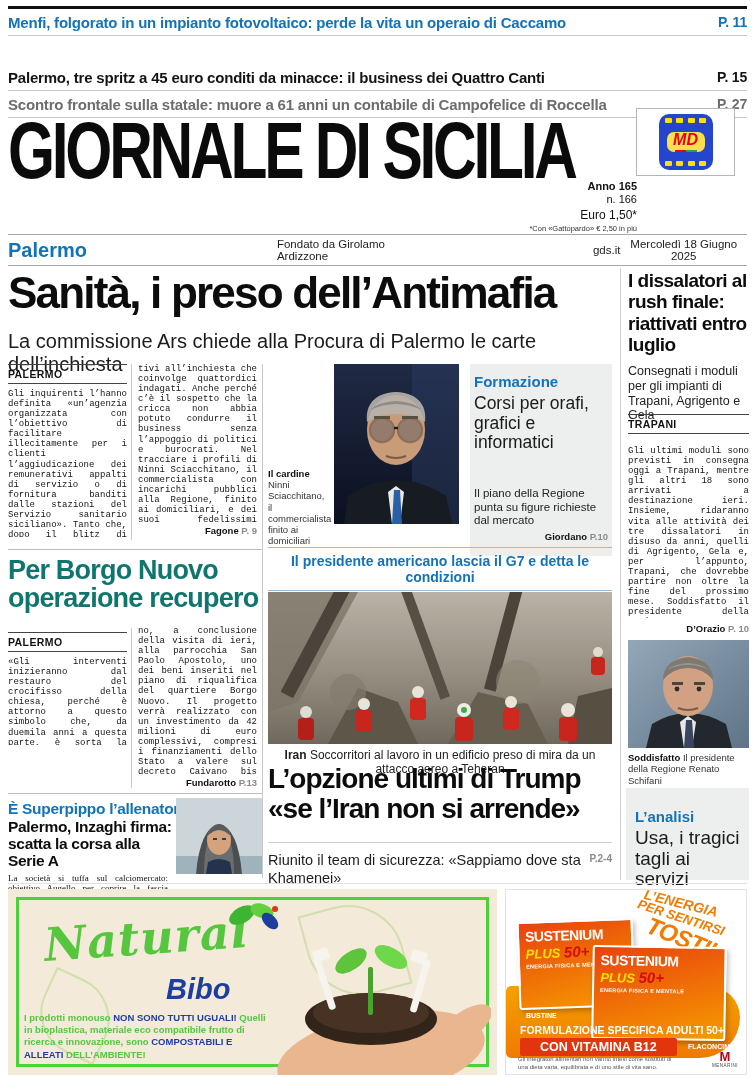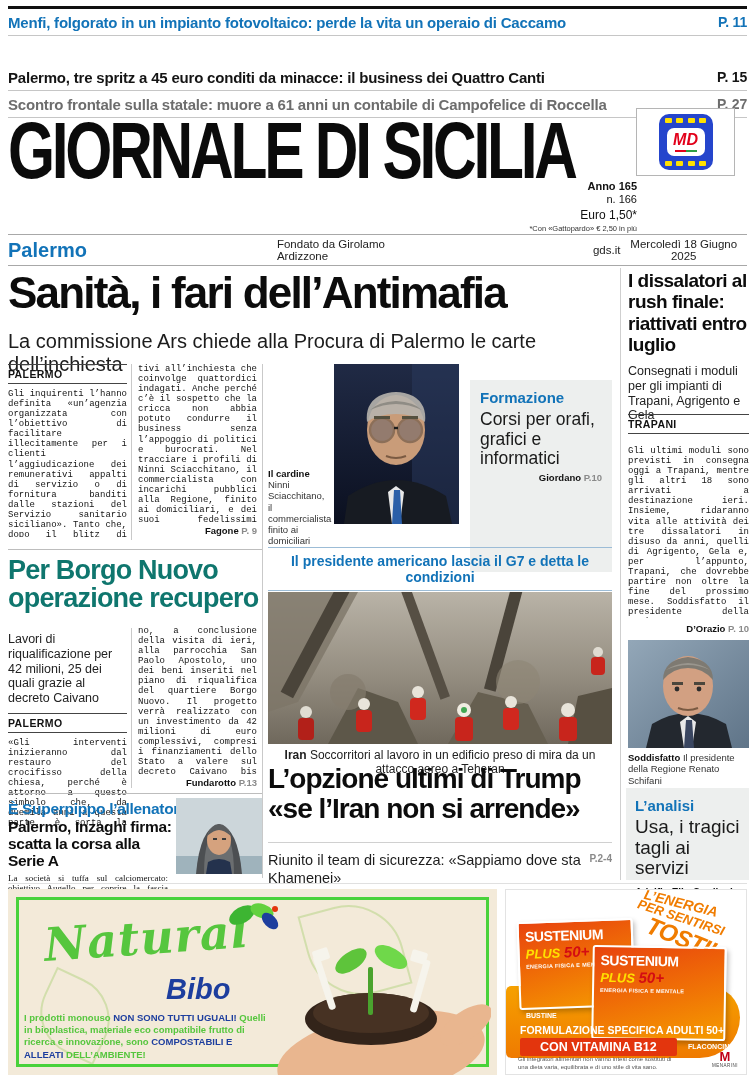--- a/index.html
+++ b/index.html
@@ -16,21 +16,21 @@
   .sr0{color:#1273b8;} .sr1{color:#141414;margin-top:28px;} .sr2{color:#6d6d6d;}
   
   #mast-title{position:absolute;left:8px;top:104px;font-size:56px;font-weight:bold;letter-spacing:-3px;
               white-space:nowrap;transform:scale(1.08,1.42);transform-origin:left top;color:#0b0b0b;}
   #md-box{position:absolute;left:636px;top:108px;width:97px;height:66px;border:1px solid #b5b5b5;
           display:flex;align-items:center;justify-content:center;background:#fff;}
   #md-inner{width:54px;height:56px;background:#2545cc;border-radius:10px;position:relative;
             display:flex;align-items:center;justify-content:center;}
   .sprk{position:absolute;left:6px;right:6px;height:5px;display:flex;justify-content:space-between;}
   .sprk i{width:7px;height:5px;background:#ffe000;border-radius:1px;}
-  #md-core{width:38px;height:28px;background:#ffffff;border-radius:7px;display:flex;flex-direction:column;
+  #md-core{width:38px;height:20px;background:#fde047;border-radius:7px;display:flex;flex-direction:column;
            align-items:center;justify-content:center;}
   #md-core .md{color:#e2001a;font-weight:bold;font-style:italic;font-size:16px;line-height:1;}
   #md-core .bars{width:22px;height:2px;background:linear-gradient(90deg,#e2001a 50%,#2f9e44 50%);margin-top:2px;}
   #anno{position:absolute;right:118px;top:180px;text-align:right;line-height:1.2;}
   #anno .a1{font-weight:bold;font-size:11px;} #anno .a2{font-size:11px;}
   #anno .a3{font-size:12px;margin-top:2px;} #anno .a4{font-size:7.5px;color:#333;margin-top:1px;}
   
   #dateline{position:absolute;left:8px;right:8px;top:234px;height:30px;border-top:1px solid #a8a8a8;
             border-bottom:1px solid #a8a8a8;display:flex;align-items:center;}
   #dateline .ed{color:#1273b8;font-weight:bold;font-size:20px;}
@@ -43,22 +43,22 @@
   #lead-sub{position:absolute;left:8px;top:330px;width:606px;font-size:20px;color:#1c1c1c;}
   .kicker{font-size:10.5px;font-weight:bold;letter-spacing:.4px;border-top:1px solid #444;
           border-bottom:1px solid #444;padding:3px 0;margin-bottom:5px;color:#111;}
   .kicker-blue{color:#1273b8;font-weight:bold;font-size:15px;}
   .byline{font-size:9.5px;font-weight:bold;text-align:right;margin-top:3px;}
   .byline .pg{color:#8a8a8a;}
   .col{position:absolute;width:119px;}
   .bodyclip{overflow:hidden;}
   #caption-cardine{position:absolute;left:268px;top:468px;width:60px;font-size:9.5px;line-height:1.18;color:#333;}
   #caption-cardine b{color:#111;}
-  #box-formazione{position:absolute;left:470px;top:380px;width:142px;height:192px;background:#edefee;
-                  padding:9px 10px;box-sizing:border-box;}
+  #box-formazione{position:absolute;left:470px;top:364px;width:142px;height:192px;background:#edefee;
+                  padding:9px 4px;box-sizing:border-box;}
   #box-formazione .ft{font-size:17.5px;line-height:1.12;color:#1a1a1a;margin-top:4px;}
   #box-formazione .fb{font-size:11.5px;color:#222;margin-top:34px;line-height:1.2;}
   
   #banner{position:absolute;left:268px;top:547px;width:344px;height:42px;border-top:1px solid #9cbcd6;
           border-bottom:1px solid #9cbcd6;display:flex;align-items:center;justify-content:center;
           color:#1273b8;font-weight:bold;font-size:14px;text-align:center;}
   
   #borgo-hl{position:absolute;left:8px;top:556px;width:256px;font-size:27px;font-weight:bold;
             letter-spacing:-0.8px;line-height:1.05;color:#0f766e;}
   .subdeck{font-size:12.5px;color:#222;line-height:1.18;margin-bottom:7px;}
@@ -79,21 +79,21 @@
   
   #sb-hl{position:absolute;left:628px;top:270px;width:121px;font-size:19px;font-weight:bold;
          letter-spacing:-0.5px;line-height:1.12;color:#0c0c0c;}
   #sb-sub{position:absolute;left:628px;top:364px;width:121px;font-size:12.5px;line-height:1.18;color:#222;}
   #sb-kick{position:absolute;left:628px;top:414px;width:121px;}
   #sb-body{position:absolute;left:628px;top:446px;width:121px;height:172px;}
   #sb-by{position:absolute;left:628px;top:620px;width:121px;}
   #sb-cap{position:absolute;left:628px;top:752px;width:121px;font-size:9.5px;line-height:1.2;color:#333;}
   #sb-cap b{color:#111;}
   #box-analisi{position:absolute;left:626px;top:788px;width:123px;height:92px;background:#edefee;
-               padding:9px 9px;box-sizing:border-box;}
+               padding:20px 9px;box-sizing:border-box;}
   #box-analisi .t{font-size:19px;line-height:1.08;color:#1a1a1a;margin-top:3px;}
   #box-analisi .byline{margin-top:8px;text-align:left;font-size:10px;}
   
   .photo{position:absolute;overflow:hidden;}
   
   #ad-natural{position:absolute;left:8px;top:889px;width:489px;height:186px;background:#f3ead9;overflow:hidden;}
   #ad-natural .frame{position:absolute;left:8px;top:8px;right:8px;bottom:8px;border:3px solid #49d23a;}
   .leafmark{position:absolute;border:2px solid rgba(150,200,90,.35);border-radius:0 60% 0 60%;}
   #nat-brand1{position:absolute;left:36px;top:22px;font-family:"DejaVu Serif",serif;font-style:italic;
               font-size:46px;color:#56c63e;transform:rotate(-4deg);font-weight:bold;letter-spacing:1px;}
@@ -175,21 +175,21 @@
     <div class="a4">*Con «Gattopardo» € 2,50 in più</div>
   </div>
 
   <div id="dateline">
     <span class="ed">Palermo</span>
     <span class="fo">Fondato da Girolamo Ardizzone</span>
     <span class="si">gds.it</span>
     <span class="da">Mercoledì 18 Giugno 2025</span>
   </div>
 
-  <div id="lead-hl">Sanità, i fari dell’Antimafia</div>
+  <div id="lead-hl">Sanità, i preso dell’Antimafia</div>
   <div id="lead-sub">La commissione Ars chiede alla Procura di Palermo le carte dell’inchiesta</div>
 
   <div class="col" style="left:8px;top:364px;">
     <div class="kicker">PALERMO</div>
     <div class="serif bodyclip" style="height:148px;">Gli inquirenti l’hanno definita «un’agenzia organizzata con l’obiettivo di facilitare illecitamente per i clienti l’aggiudicazione dei remunerativi appalti di servizio o di fornitura banditi dalle stazioni del Servizio sanitario siciliano». Tanto che, dopo il blitz di venerdì scorso sulla nuova tangentopoli in Sanità, la commissione regionale Antimafia, presieduta da Antonello Cracolici, ha chiesto alla Procura di Palermo gli atti rela-</div>
   </div>
   <div class="vrule" style="left:131px;top:364px;height:176px;"></div>
   <div class="col" style="left:138px;top:364px;">
     <div class="serif bodyclip" style="height:158px;">tivi all’inchiesta che coinvolge quattordici indagati. Anche perché c’è il sospetto che la cricca non abbia potuto condurre il business senza l’appoggio di politici e burocrati. Nel tracciare i profili di Ninni Sciacchitano, il commercialista con incarichi pubblici alla Regione, finito ai domiciliari, e dei suoi fedelissimi Giovanni Cino e Catello Cacace, il giudice spiega che le gare prese in esame sono sia quelle bandite dalle stazioni appaltanti centrali, sia quelle delle singole Aziende.</div>
     <div class="byline">
@@ -224,33 +224,33 @@
       <line x1="60" y1="64" x2="64" y2="64" stroke="#1c1c1c" stroke-width="2.4"></line>
       <rect x="40" y="52" width="16" height="3" fill="#55503f"></rect>
       <rect x="68" y="52" width="16" height="3" fill="#55503f"></rect>
       <path d="M52,92 Q62,96 72,92" stroke="#7a5a42" stroke-width="2" fill="none"></path>
     </svg>
   </div>
 
   <div id="box-formazione">
     <div class="kicker-blue">Formazione</div>
     <div class="ft">Corsi per orafi, grafici e informatici</div>
+    <div class="fb">Il piano della Regione punta su figure richieste dal mercato</div>
     <div class="byline">
       <span>Giordano</span> <span class="pg">P.10</span>
     </div>
   </div>
 
   <div class="vrule" style="left:620px;top:268px;height:612px;background:#cfcfcf;"></div>
 
   <div id="banner">Il presidente americano lascia il G7 e detta le condizioni</div>
 
   <div class="hrule" style="left:8px;top:549px;width:254px;background:#bdbdbd;"></div>
   <div id="borgo-hl">Per Borgo Nuovo operazione recupero</div>
   <div class="col" style="left:8px;top:632px;">
-    <div class="subdeck">Lavori di riqualificazione per 42 milioni, 25 dei quali grazie al decreto Caivano</div>
     <div class="kicker">PALERMO</div>
     <div class="serif bodyclip" style="height:88px;">«Gli interventi inizieranno dal restauro del crocifisso della chiesa, perché è attorno a questo simbolo che, da duemila anni a questa parte, è sorta la civiltà». Esordisce così il sottosegretario alla presidenza del Consiglio, Alfredo Mantova-</div>
   </div>
   <div class="vrule" style="left:131px;top:628px;height:160px;"></div>
   <div class="col" style="left:138px;top:626px;">
     <div class="serif bodyclip" style="height:148px;">no, a conclusione della visita di ieri, alla parrocchia San Paolo Apostolo, uno dei beni inseriti nel piano di riqualifica del quartiere Borgo Nuovo. Il progetto verrà realizzato con un investimento da 42 milioni di euro complessivi, compresi i finanziamenti dello Stato a valere sul decreto Caivano bis per una parte, ossia 25 milioni. Per la restante parte, invece, verrà realizzato con circa 17 milioni, da fondi comunali.</div>
     <div class="byline">
       <span>Fundarotto</span> <span class="pg">P.13</span>
     </div>
   </div>

